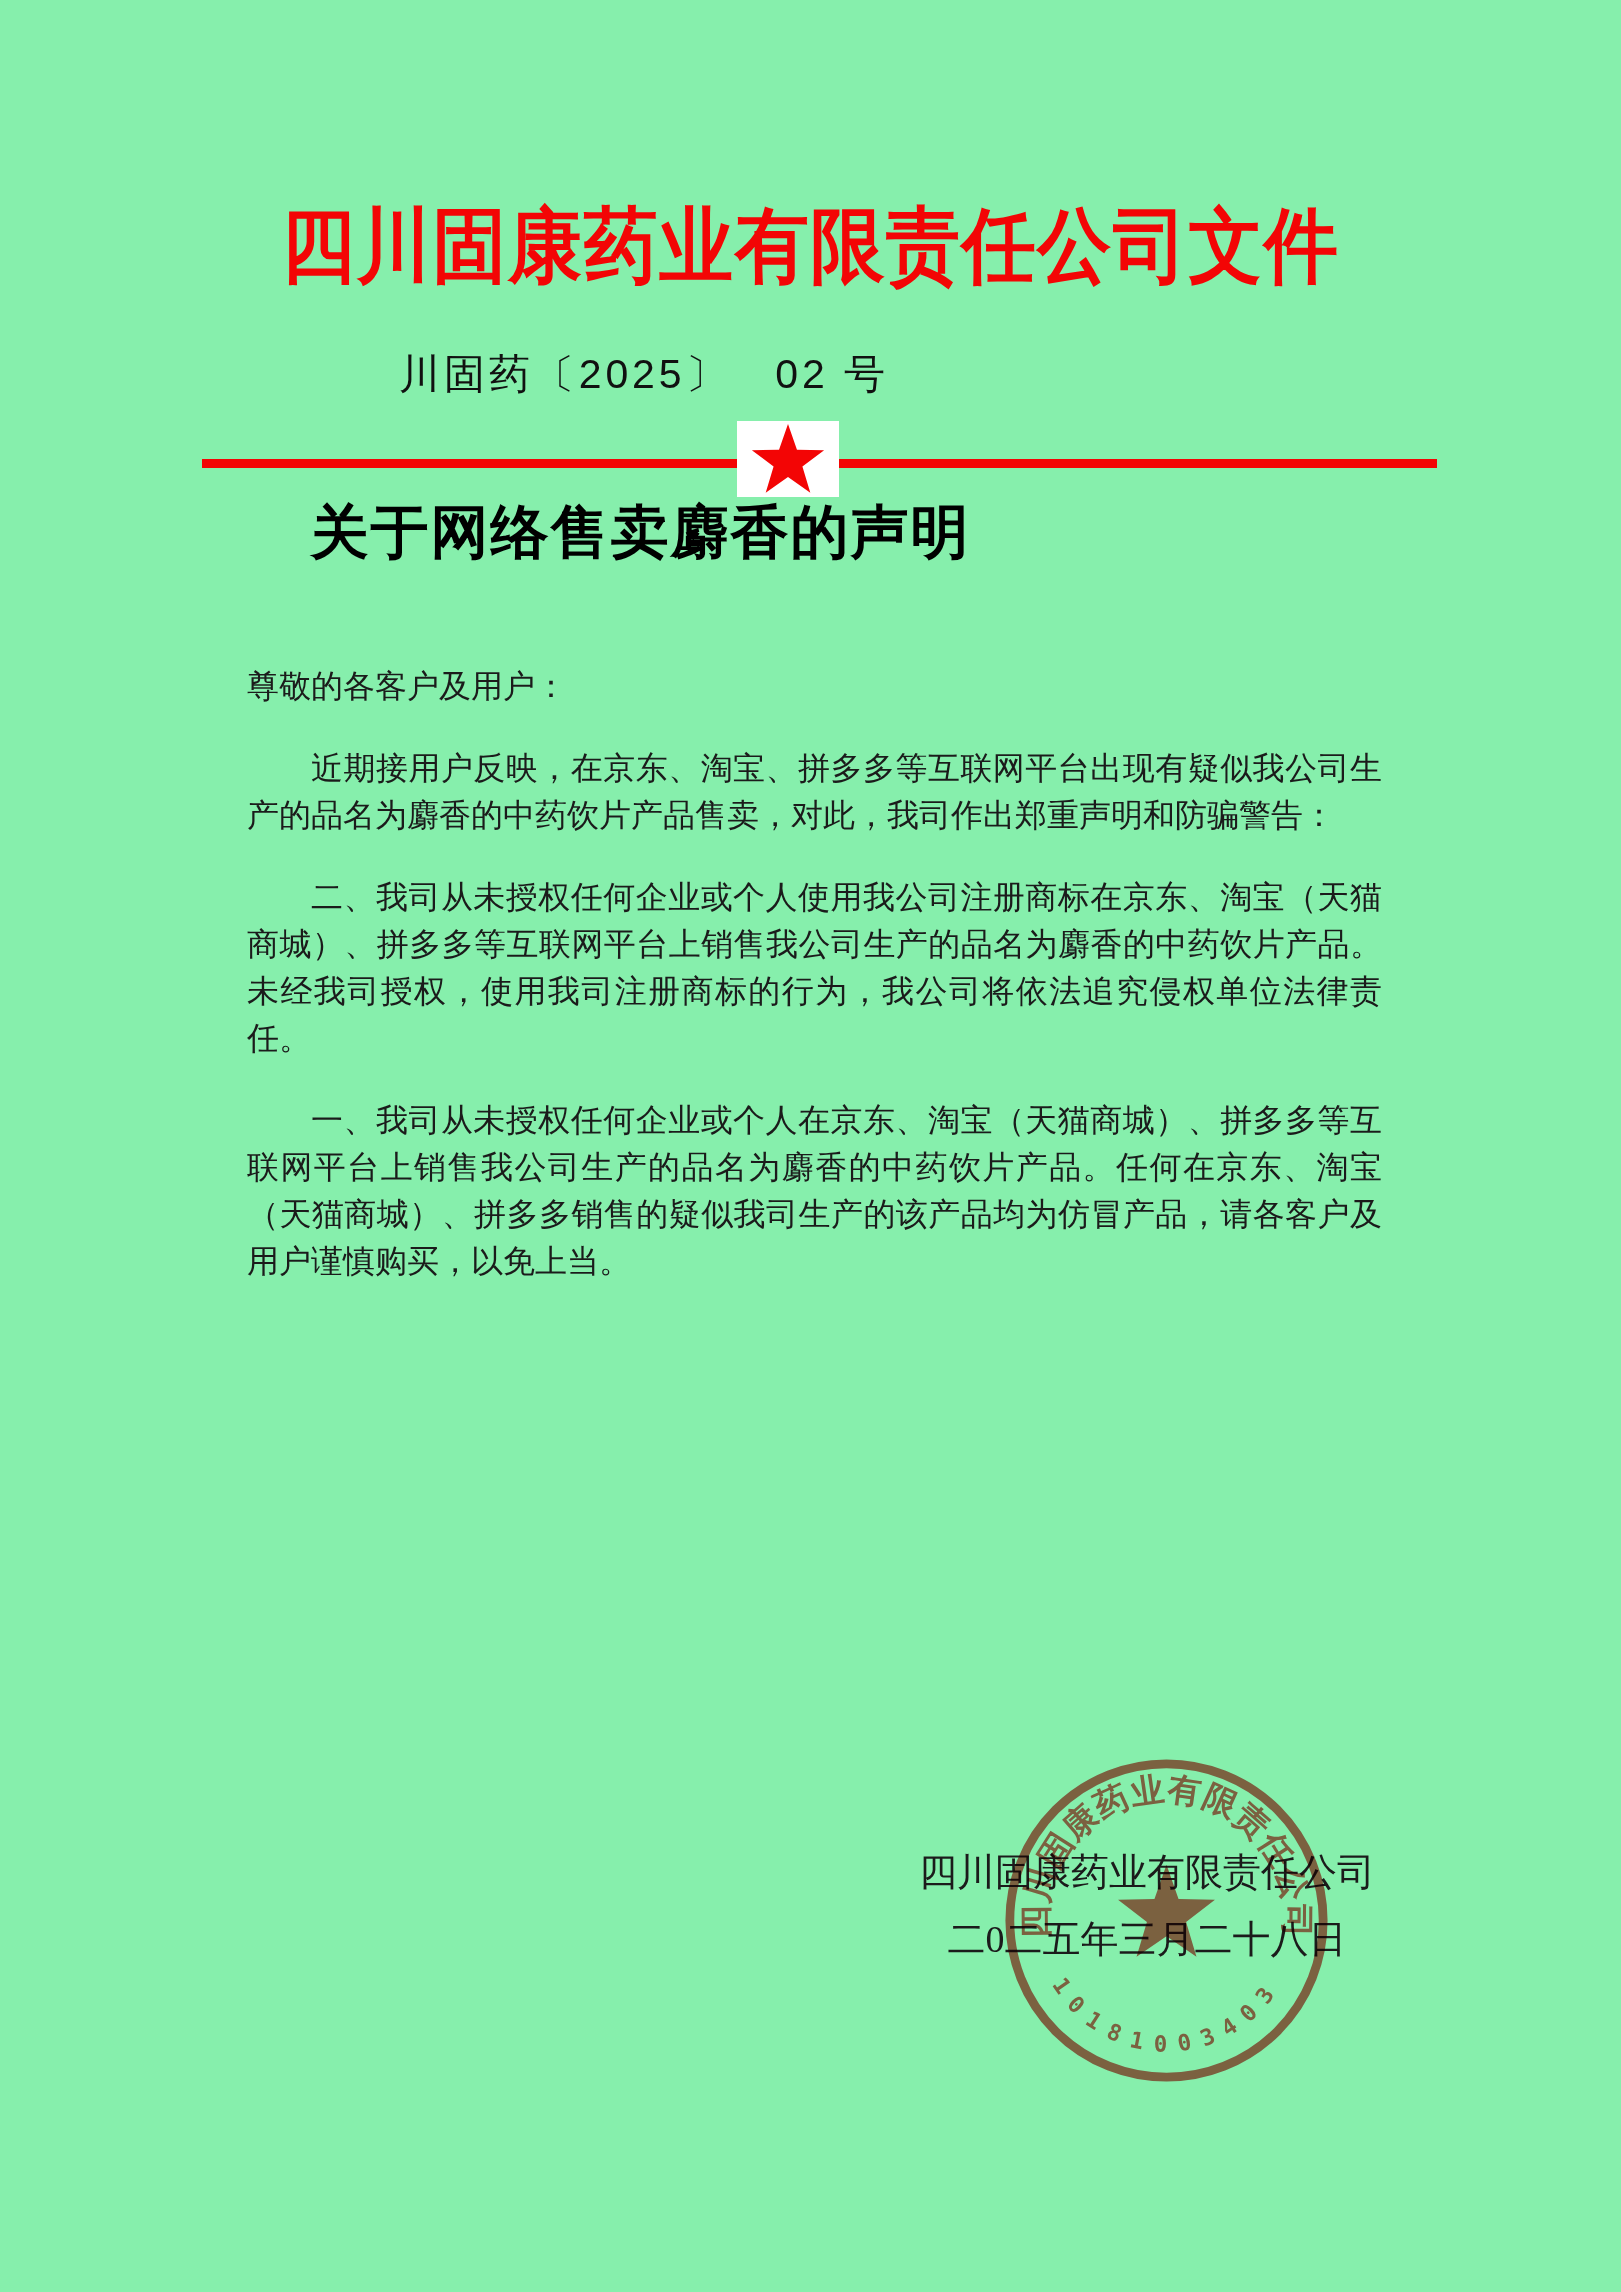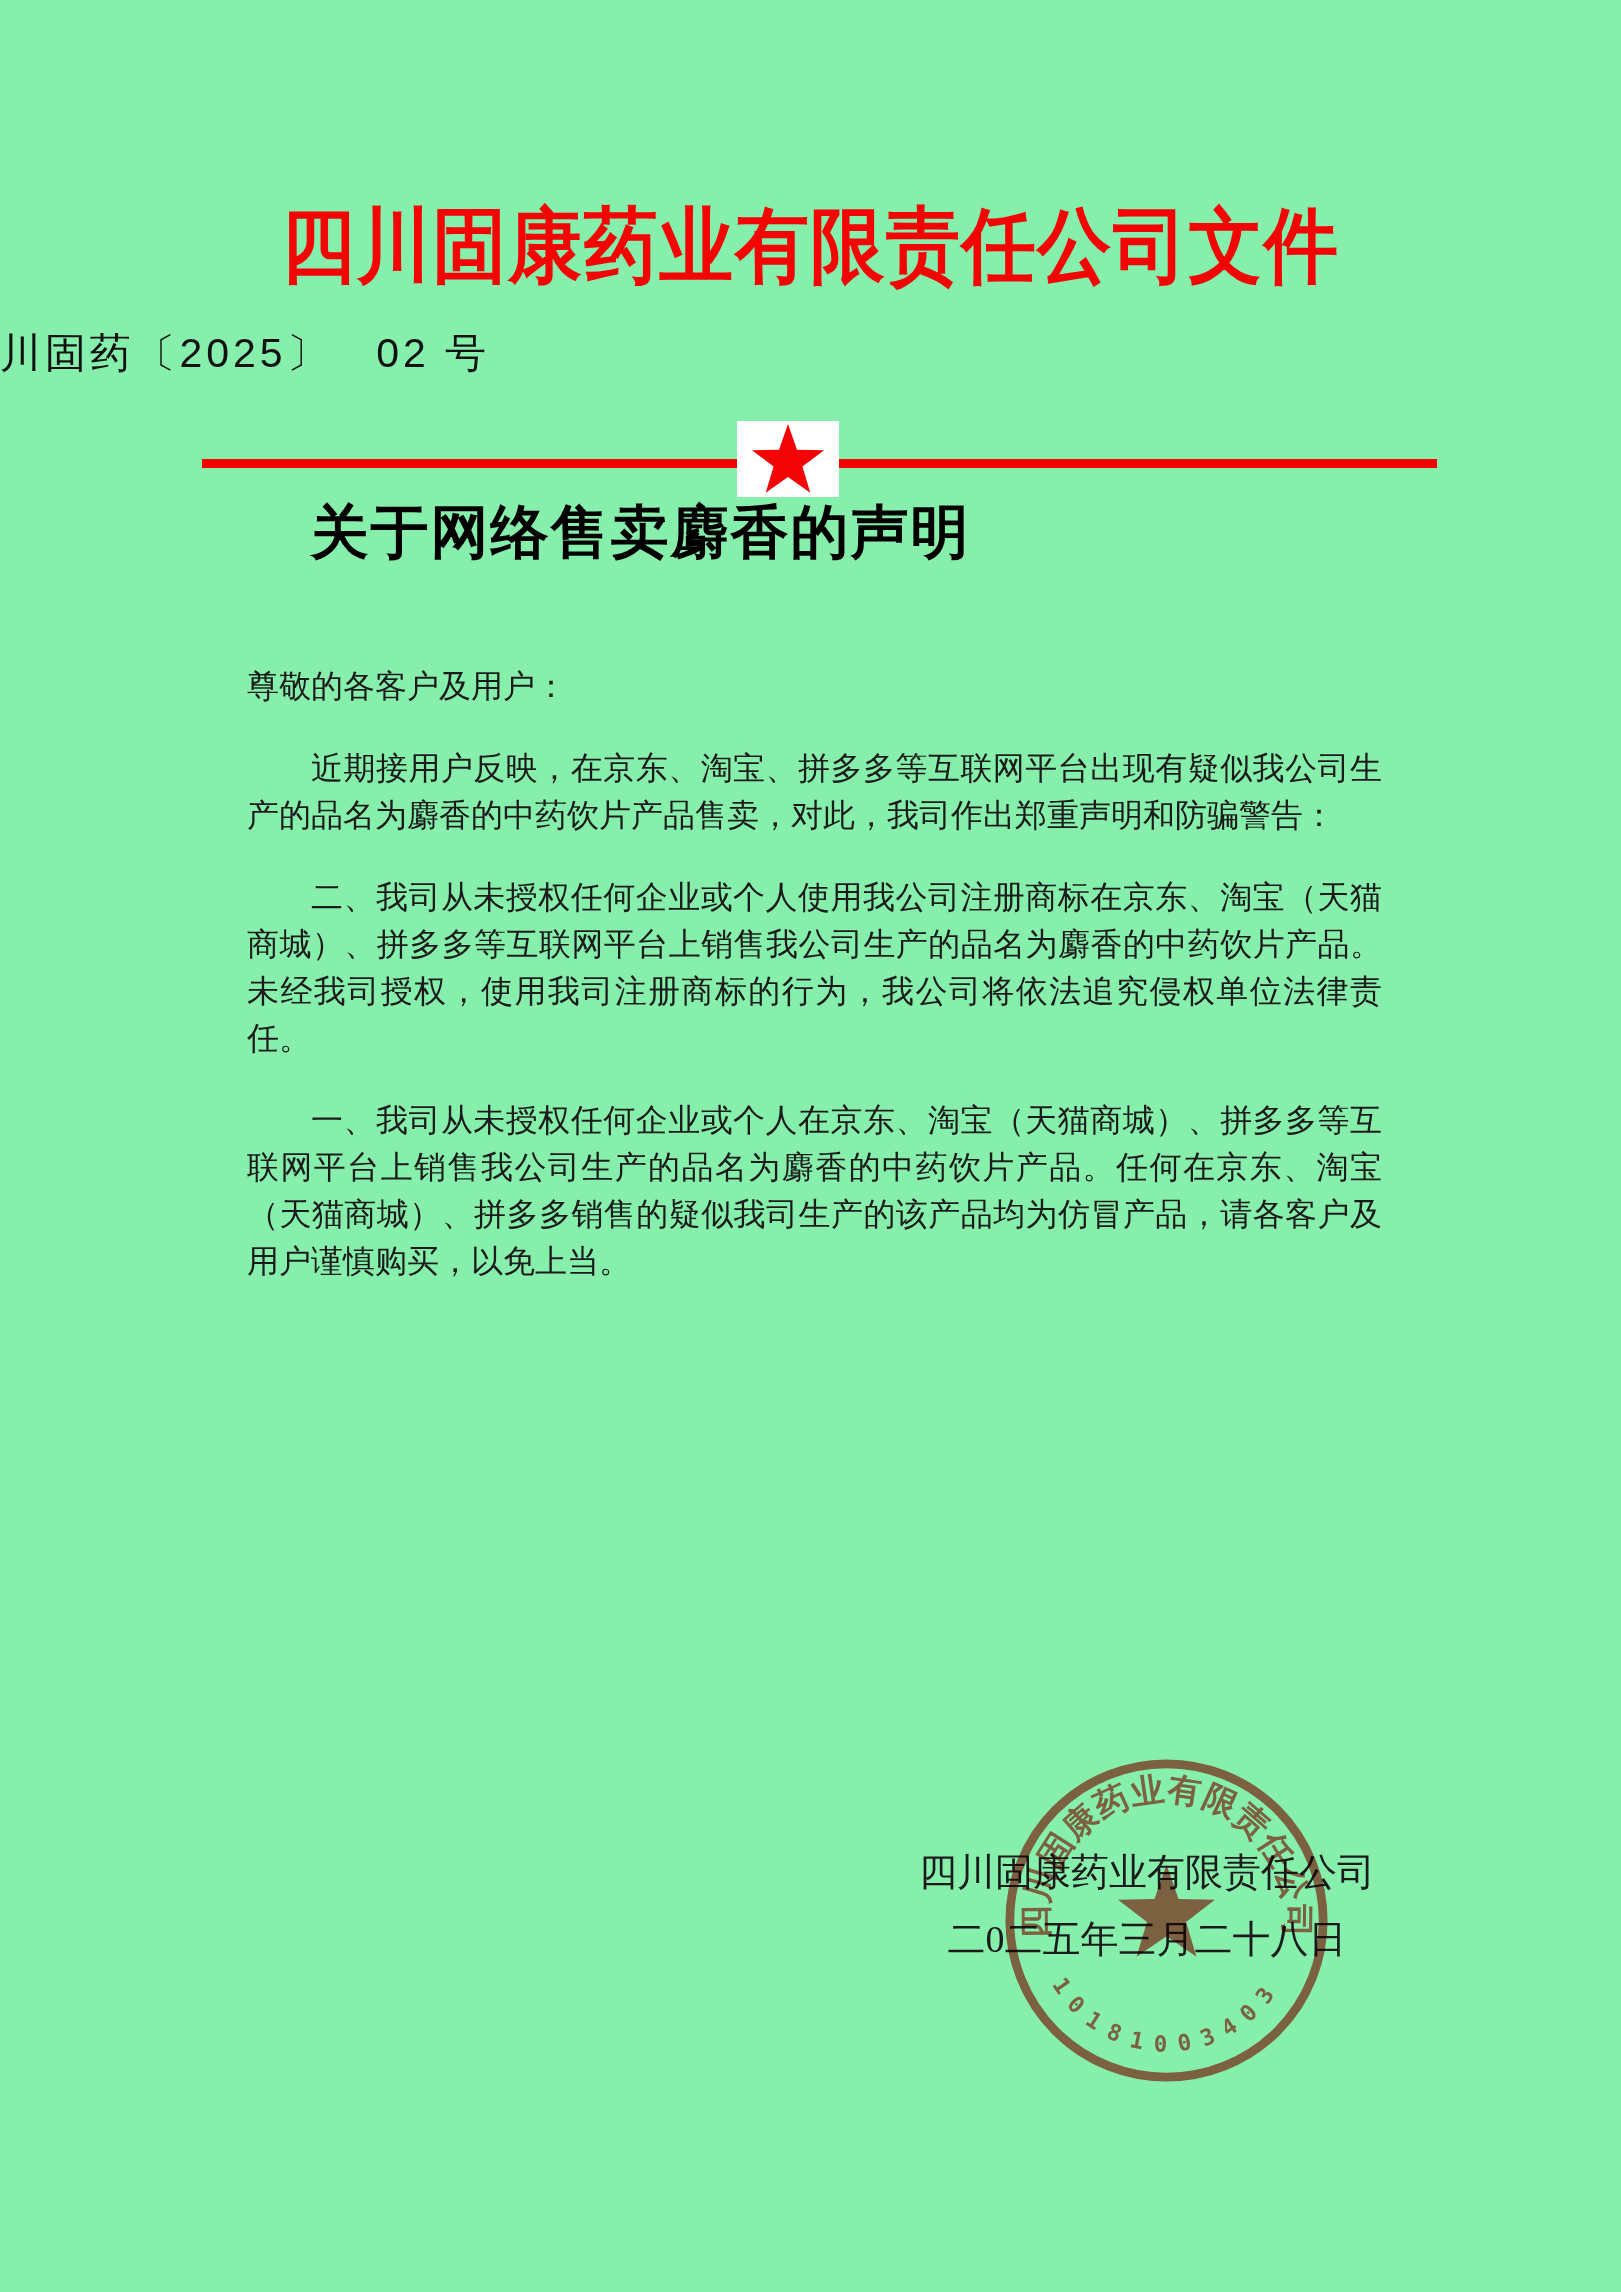--- a/index.html
+++ b/index.html
@@ -19,22 +19,22 @@
     font-family:"Liberation Serif","DejaVu Serif",serif;
     font-weight:bold;
     font-size:82px;
     color:#f30505;
     letter-spacing:2px;
     transform:scaleX(0.90);
     transform-origin:center;
     white-space:nowrap;
   }
   .doc-number{
-    position:absolute;top:326px;left:0;width:1288px;
-    text-align:left;
+    position:absolute;top:347px;left:0;width:1288px;
+    text-align:center;
     font-family:"Liberation Sans","DejaVu Sans",sans-serif;
     font-size:41px;
     letter-spacing:3.9px;
     color:#111;
     white-space:nowrap;
   }
   .red-line{
     position:absolute;top:459px;left:202px;
     width:1235px;height:8.8px;
     background:#f30505;

